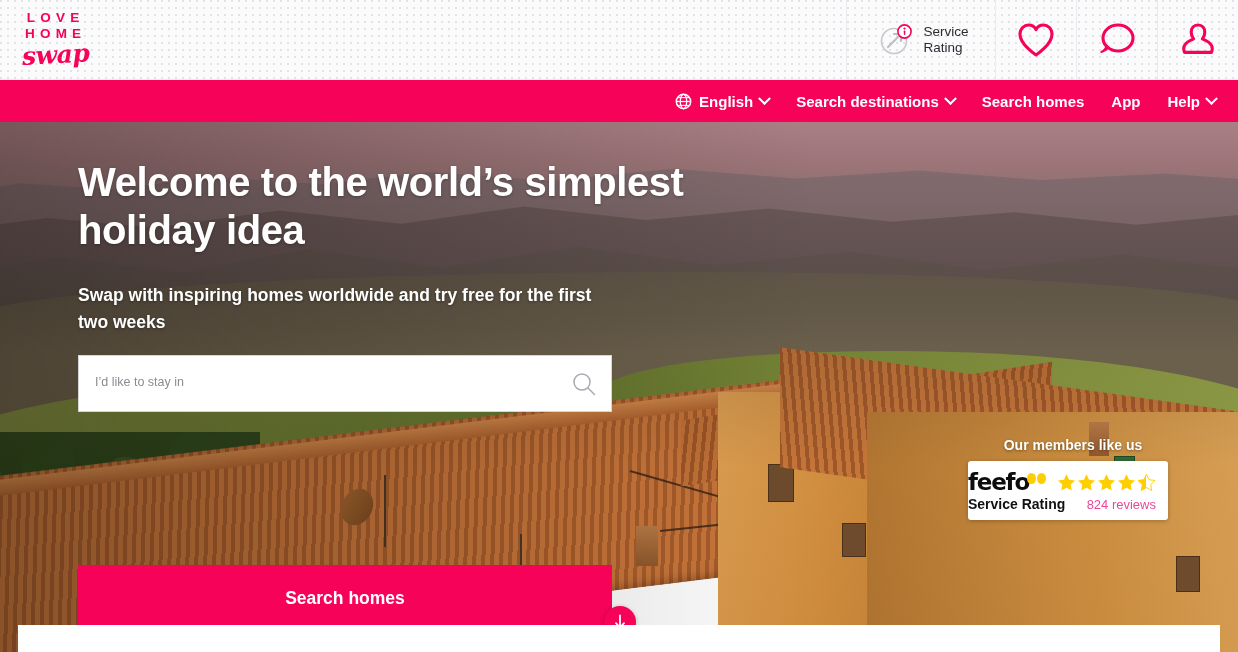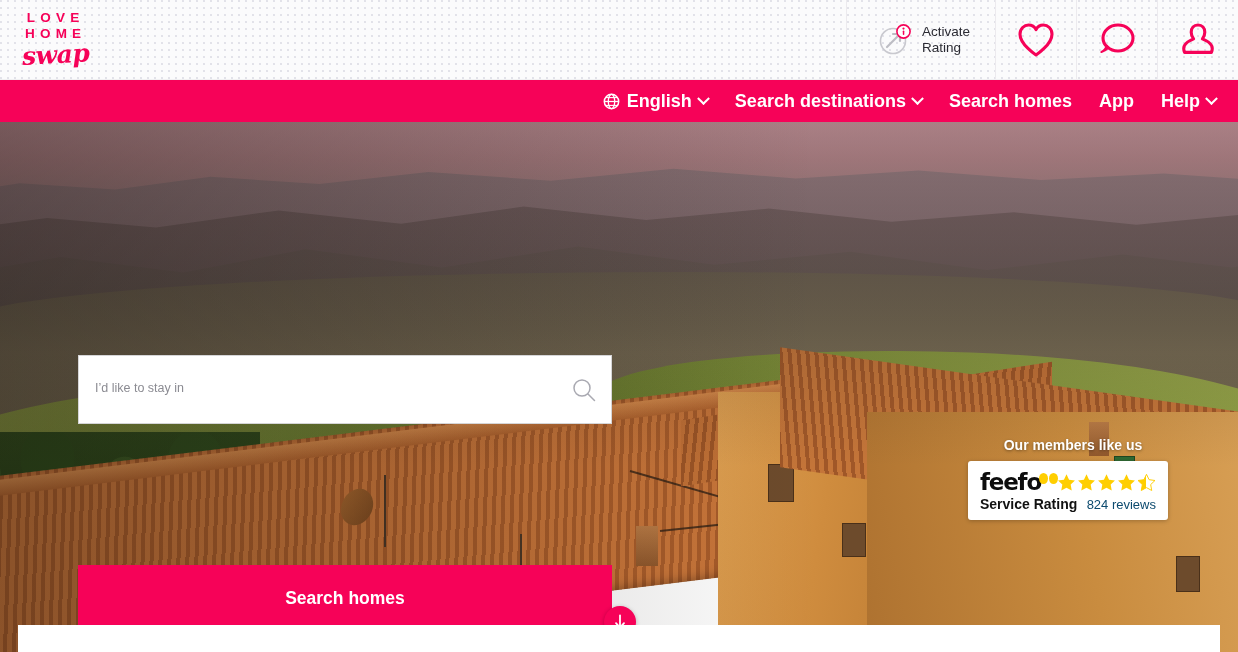--- a/index.html
+++ b/index.html
@@ -71,21 +71,21 @@
   .navbar {
     position: absolute; top: 80px; left: 0;
     width: 1238px; height: 42px;
     background: #F60258;
     display: flex; align-items: center; justify-content: flex-end;
     padding-right: 22px;
     z-index: 28;
   }
   .nav-item {
     display: flex; align-items: center; gap: 7px;
-    color: #ffffff; font-size: 18px; font-weight: bold;
+    color: #ffffff; font-size: 15px; font-weight: bold;
     margin-left: 27px; cursor: pointer; white-space: nowrap;
   }
   .nav-item:first-child { margin-left: 0; }
   .nav-item .chev {
     display: inline-block; width: 9px; height: 9px;
     border-right: 2px solid #fff; border-bottom: 2px solid #fff;
     transform: rotate(45deg) translate(-2px,-2px);
   }
   .globe-ico { width: 17px; height: 17px; flex: 0 0 17px; }
 
@@ -256,21 +256,21 @@
     width: 520px;
     color: #ffffff;
     font-size: 17.5px;
     font-weight: bold;
     line-height: 27px;
     text-shadow: 0 1px 3px rgba(0,0,0,.35);
   }
 
   .search-box {
     position: absolute; left: 78px; top: 233px;
-    width: 534px; height: 69px;
+    width: 534px; height: 57px;
     background: #ffffff;
     border: 1px solid #d5d5d7;
     display: flex; align-items: center;
   }
   .search-fields { flex: 1; padding: 10px 0 10px 16px; }
   .search-label {
     display: block;
     font-size: 12.5px; color: #8b8b92; line-height: 16px; margin-bottom: 3px;
   }
   .search-input {
@@ -296,40 +296,40 @@
 
   
   .rate-wrap { position: absolute; left: 968px; top: 315px; width: 210px; }
   .rate-caption {
     text-align: center; color: #ffffff;
     font-size: 14px; font-weight: bold; margin-bottom: 8px;
     text-shadow: 0 1px 3px rgba(0,0,0,.4);
   }
   .feefo-card {
     background: #ffffff; border-radius: 3px;
-    padding: 9px 12px 8px 12px;
+    padding: 9px 12px 8px 0;
     box-shadow: 0 1px 4px rgba(0,0,0,.25);
     width: 200px;
   }
   .feefo-top { display: flex; align-items: flex-start; justify-content: space-between; }
   .feefo-logo { position: relative; display: inline-block; }
   .feefo-logo .word {
     font-family: "DejaVu Sans", sans-serif;
     font-size: 23px; font-weight: bold; color: #0d0d0d; letter-spacing: -1.2px;
     line-height: 24px;
   }
   .feefo-dots { position: absolute; right: -17px; top: 0px; }
   .feefo-dots span {
     display: inline-block; width: 9px; height: 11px; border-radius: 50% 50% 50% 50%;
     background: #FFCE00; margin-left: 1px;
   }
   .stars { display: flex; gap: 1px; margin-top: 3px; }
   .feefo-bottom { display: flex; align-items: baseline; justify-content: space-between; margin-top: 2px; }
   .svc-rating { font-size: 14px; font-weight: bold; color: #111; }
-  .rev-count { font-size: 13px; color: #0c4a6e; }
+  .rev-count { font-size: 13px; color: #ec4899; }
 
   
   .scroll-btn {
     position: absolute; left: 604px; top: 484px;
     width: 32px; height: 32px; border-radius: 50%;
     background: #F60258;
     display: flex; align-items: center; justify-content: center;
     cursor: pointer; z-index: 22;
     box-shadow: 0 1px 4px rgba(0,0,0,.25);
   }
@@ -364,21 +364,21 @@
         <svg width="34" height="34" viewBox="0 0 34 34" aria-hidden="true">
           <circle cx="15" cy="18" r="12.5" fill="none" stroke="#c9c9cf" stroke-width="1.6"></circle>
           <path d="M9 24 L21.5 11.5" fill="none" stroke="#bdbdc4" stroke-width="2.2" stroke-linecap="round"></path>
           <path d="M15 11 L22 11 L22 18" fill="none" stroke="#bdbdc4" stroke-width="2.2" stroke-linecap="round" stroke-linejoin="round"></path>
           <circle cx="25.5" cy="8.5" r="6.6" fill="#ffffff" stroke="#F60258" stroke-width="1.6"></circle>
           <circle cx="25.5" cy="5.6" r="1.1" fill="#F60258"></circle>
           <rect x="24.8" y="7.6" width="1.5" height="4.4" rx="0.7" fill="#F60258"></rect>
         </svg>
       </div>
       <div class="activate-label">
-        <span>Activate</span><br>
+        <span>Service</span><br>
         <span>Rating</span>
       </div>
     </div>
 
     <div class="hdr-cell hdr-icon-cell">
       <span>
         <svg width="40" height="38" viewBox="0 0 40 38" aria-hidden="true">
           <path d="M20 34 C20 34 4 23.5 4 13.2 C4 7.6 8.2 4 12.6 4 C16 4 18.7 6.1 20 8.6 C21.3 6.1 24 4 27.4 4 C31.8 4 36 7.6 36 13.2 C36 23.5 20 34 20 34 Z" fill="none" stroke="#F60258" stroke-width="3.1" stroke-linejoin="round"></path>
         </svg>
       </span>
@@ -478,20 +478,22 @@
         <div class="window" style="left:95%; bottom:60px; width:24px; height:36px;"></div>
         <div class="chimney" style="left:88%; bottom:196px; width:20px; height:34px;"></div>
       </div>
 
       <div class="hero-tint"></div>
       <div class="hero-left-shade"></div>
     </div>
 
     <div class="hero-content">
 
+      <h1 class="hero-title">Welcome to the world’s simplest holiday idea</h1>
+      <p class="hero-sub">Swap with inspiring homes worldwide and try free for the first two weeks</p>
 
       <div class="search-box">
         <div class="search-fields">
           <label class="search-label">I’d like to stay in</label>
         </div>
         <div class="search-mag">
           <svg width="26" height="26" viewBox="0 0 26 26" aria-hidden="true">
             <circle cx="11" cy="11" r="8" fill="none" stroke="#a9a9b1" stroke-width="1.5"></circle>
             <line x1="17" y1="17" x2="23.5" y2="23.5" stroke="#a9a9b1" stroke-width="1.5" stroke-linecap="round"></line>
           </svg>

